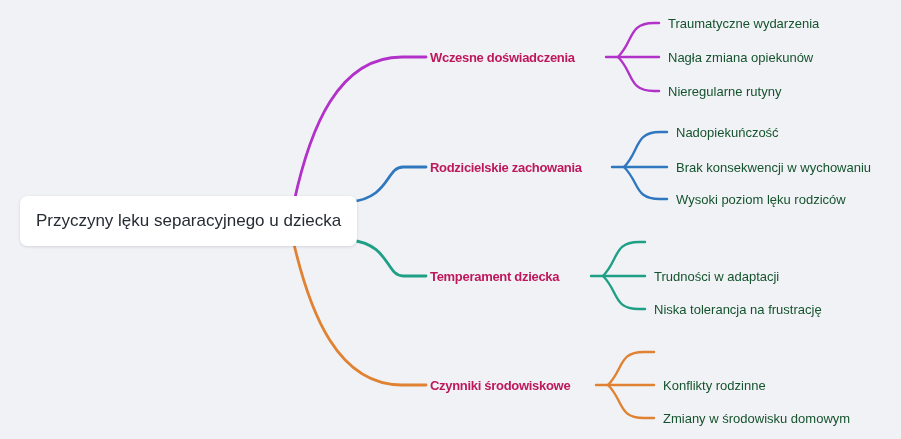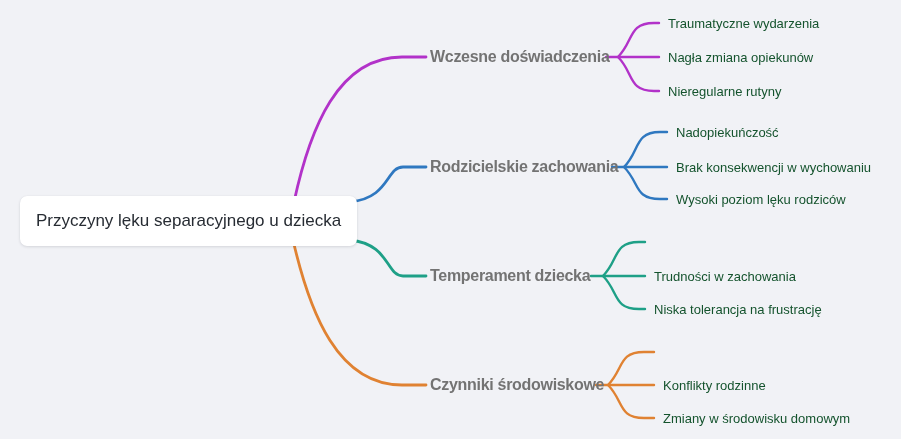--- a/index.html
+++ b/index.html
@@ -30,24 +30,24 @@
     align-items: center;
     justify-content: center;
     font-size: 17px;
     color: #272c33;
     white-space: nowrap;
     cursor: default;
   }
   .branch {
     position: absolute;
     transform: translateY(-50%);
-    font-size: 16px;
+    font-size: 13px;
     font-weight: 700;
     letter-spacing: -0.3px;
-    color: #737373;
+    color: #be185d;
     white-space: nowrap;
     cursor: default;
   }
   .child {
     position: absolute;
     transform: translateY(-50%);
     font-size: 13px;
     color: #14532d;
     white-space: nowrap;
     cursor: default;
@@ -85,20 +85,20 @@
   <div class="child" style="left:668px; top:23px;">Traumatyczne wydarzenia</div>
   <div class="child" style="left:668px; top:57px;">Nagła zmiana opiekunów</div>
   <div class="child" style="left:668px; top:91px;">Nieregularne rutyny</div>
 
   <div class="branch" style="left:430px; top:167px;">Rodzicielskie zachowania</div>
   <div class="child" style="left:676px; top:132px;">Nadopiekuńczość</div>
   <div class="child" style="left:676px; top:167px;">Brak konsekwencji w wychowaniu</div>
   <div class="child" style="left:676px; top:199px;">Wysoki poziom lęku rodziców</div>
 
   <div class="branch" style="left:430px; top:276px;">Temperament dziecka</div>
-  <div class="child" style="left:654px; top:276px;">Trudności w zachowania</div>
+  <div class="child" style="left:654px; top:276px;">Trudności w adaptacji</div>
   <div class="child" style="left:654px; top:309px;">Niska tolerancja na frustrację</div>
 
   <div class="branch" style="left:430px; top:385px;">Czynniki środowiskowe</div>
   <div class="child" style="left:663px; top:385px;">Konflikty rodzinne</div>
   <div class="child" style="left:663px; top:418px;">Zmiany w środowisku domowym</div>
 
 </div>
 
 </body></html>

